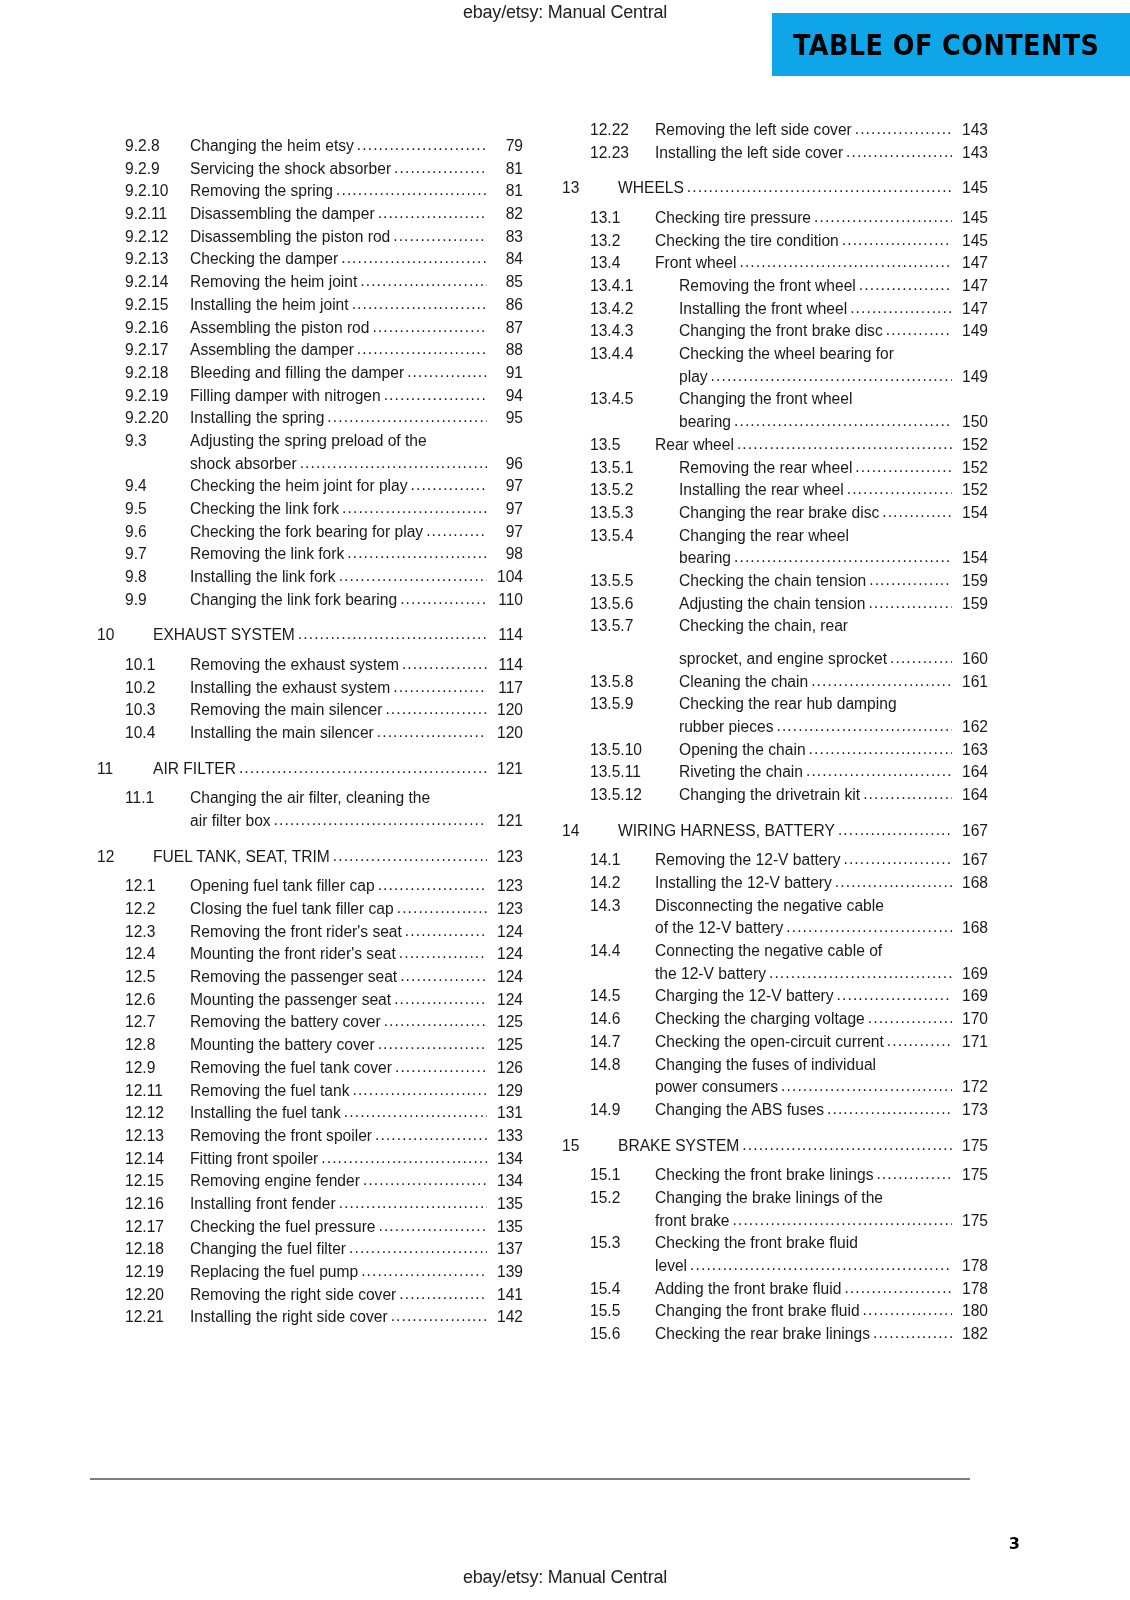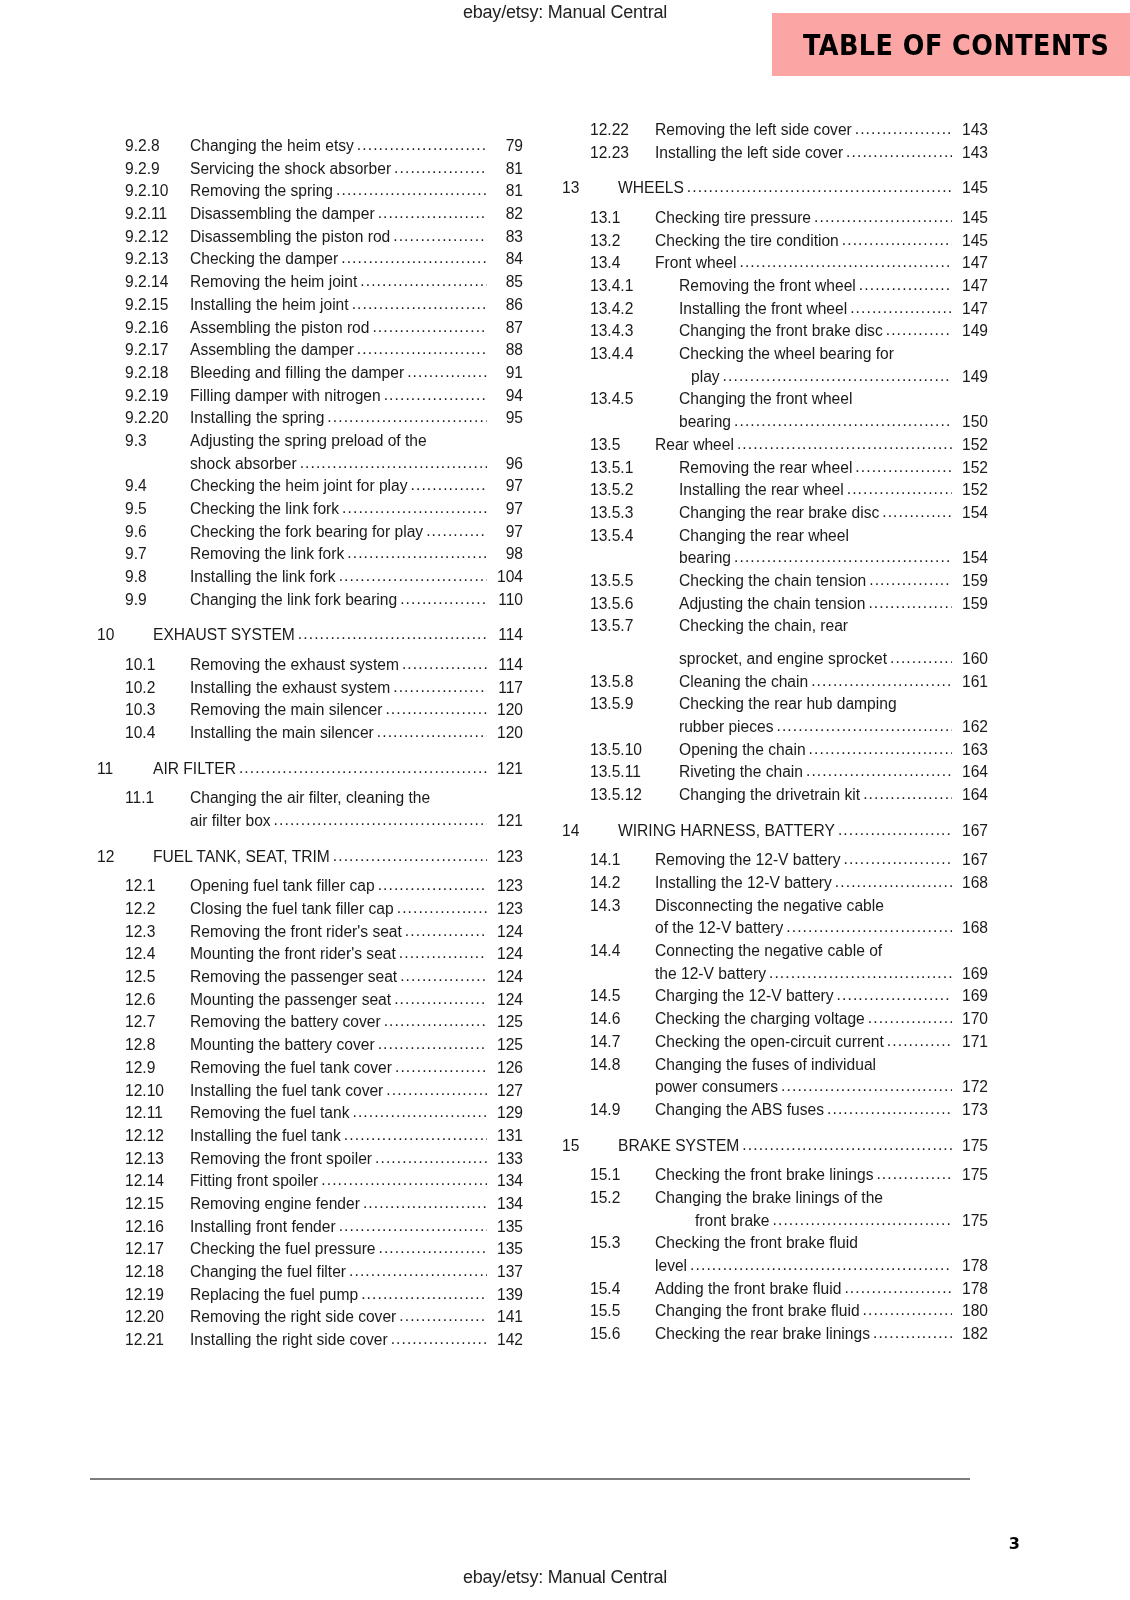--- a/index.html
+++ b/index.html
@@ -38,24 +38,24 @@
     letter-spacing: -0.2px;
   }
 
   
   .header-banner {
     position: absolute;
     top: 13px;
     left: 772px;
     width: 358px;
     height: 63px;
-    background: #fca5a5;
+    background: #0ea5e9;
     display: flex;
     align-items: center;
-    justify-content: flex-end;
+    justify-content: flex-start;
   }
   .header-banner-title {
     font-family: "DejaVu Sans", sans-serif;
     font-weight: bold;
     font-size: 29px;
     letter-spacing: 0.5px;
     color: #000;
     transform: scaleX(0.88);
     transform-origin: center;
     white-space: nowrap;
@@ -549,30 +549,20 @@
         <div class="num">12.9</div>
         <div class="title-wrap">
           <div class="title-line">
             <span class="title-text">Removing the fuel tank cover</span>
             <span class="leader"></span>
             <span class="pg">126</span>
           </div>
         </div>
       </div>
       <div class="toc-row lvl2">
-        <div class="num">12.10</div>
-        <div class="title-wrap">
-          <div class="title-line">
-            <span class="title-text">Installing the fuel tank cover</span>
-            <span class="leader"></span>
-            <span class="pg">127</span>
-          </div>
-        </div>
-      </div>
-      <div class="toc-row lvl2">
         <div class="num">12.11</div>
         <div class="title-wrap">
           <div class="title-line">
             <span class="title-text">Removing the fuel tank</span>
             <span class="leader"></span>
             <span class="pg">129</span>
           </div>
         </div>
       </div>
       <div class="toc-row lvl2">
@@ -767,21 +757,21 @@
           </div>
         </div>
       </div>
       <div class="toc-row lvl3">
         <div class="num">13.4.4</div>
         <div class="title-wrap">
           <div class="title-line first-of-two">
             <span class="title-text">Checking the wheel bearing for</span>
             <span class="pg">149</span>
           </div>
-          <div class="title-line" style="margin-top: 7.1px; margin-left: 12px;">
+          <div class="title-line" style="margin-top: 7.1px;">
             <span class="title-text">play</span>
             <span class="leader"></span>
             <span class="pg">149</span>
           </div>
         </div>
       </div>
       <div class="toc-row lvl3">
         <div class="num">13.4.5</div>
         <div class="title-wrap">
           <div class="title-line first-of-two">
@@ -1069,21 +1059,21 @@
           </div>
         </div>
       </div>
       <div class="toc-row lvl2">
         <div class="num">15.2</div>
         <div class="title-wrap">
           <div class="title-line first-of-two">
             <span class="title-text">Changing the brake linings of the</span>
             <span class="pg">175</span>
           </div>
-          <div class="title-line" style="margin-top: 7.1px; margin-left: 40px;">
+          <div class="title-line" style="margin-top: 7.1px;">
             <span class="title-text">front brake</span>
             <span class="leader"></span>
             <span class="pg">175</span>
           </div>
         </div>
       </div>
       <div class="toc-row lvl2">
         <div class="num">15.3</div>
         <div class="title-wrap">
           <div class="title-line first-of-two">

